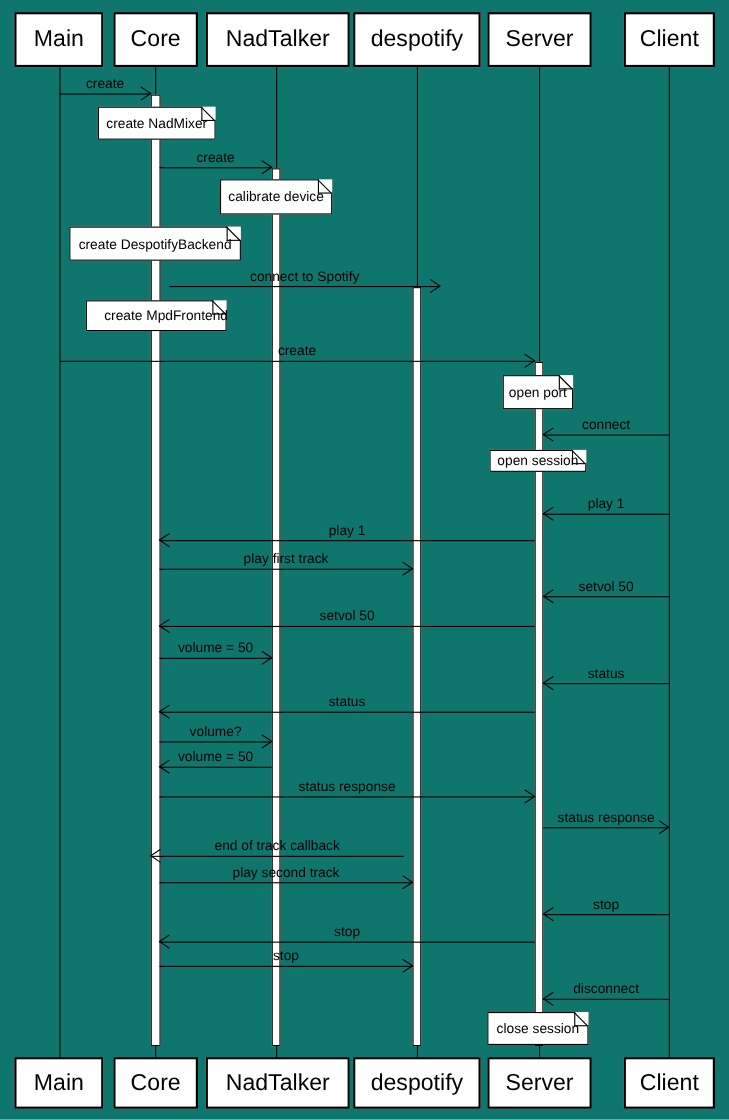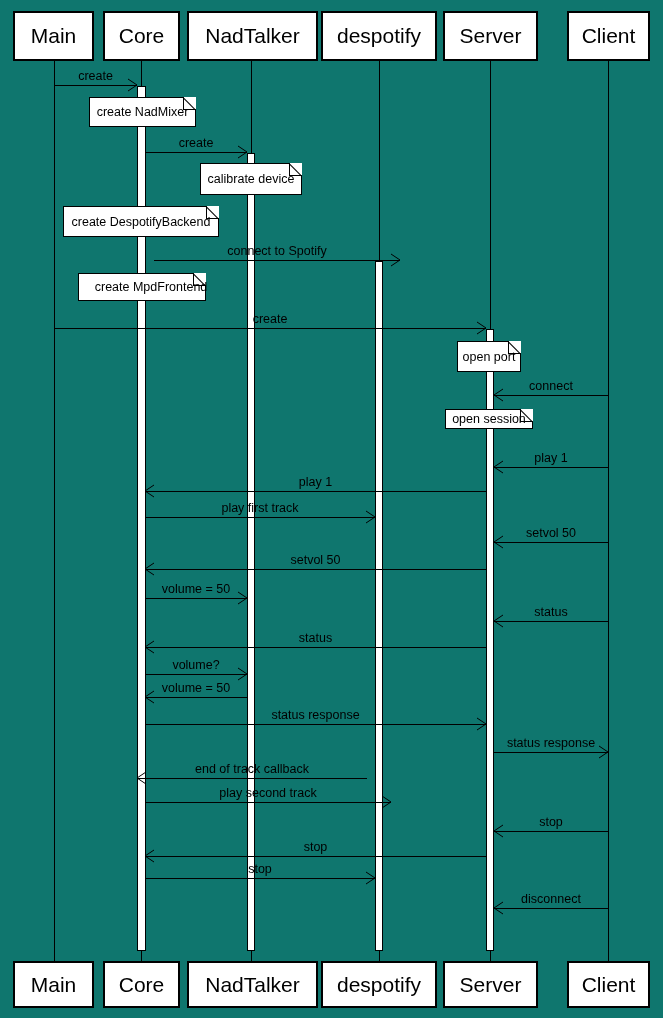--- a/index.html
+++ b/index.html
@@ -186,21 +186,21 @@
     <svg width="11" height="14" viewBox="0 0 11 14">
         <path d="M1 1 L10 7 L1 13" fill="none" stroke="#000"></path>
       </svg>
   </div>
   <div class="msg m-l" style="left:137px;top:763px;width:230px;">
     <span class="lbl">end of track callback</span>
     <svg width="11" height="14" viewBox="0 0 11 14">
         <path d="M10 1 L1 7 L10 13" fill="none" stroke="#000"></path>
       </svg>
   </div>
-  <div class="msg m-r" style="left:145px;top:787px;width:230px;padding-left:16px;">
+  <div class="msg m-r" style="left:145px;top:787px;width:230px;">
     <span class="lbl">play second track</span>
     <svg width="11" height="14" viewBox="0 0 11 14">
         <path d="M1 1 L10 7 L1 13" fill="none" stroke="#000"></path>
       </svg>
   </div>
   <div class="msg m-l" style="left:494px;top:816px;width:114px;">
     <span class="lbl">stop</span>
     <svg width="11" height="14" viewBox="0 0 11 14">
         <path d="M10 1 L1 7 L10 13" fill="none" stroke="#000"></path>
       </svg>
@@ -235,14 +235,17 @@
   </div>
   <div class="note" style="left:78px;top:273px;width:128px;height:28px;padding-left:20px;">
     <span class="lbl">create MpdFrontend</span>
   </div>
   <div class="note" style="left:457px;top:341px;width:64px;height:31px;">
     <span class="lbl">open port</span>
   </div>
   <div class="note" style="left:445px;top:409px;width:88px;height:20px;">
     <span class="lbl">open session</span>
   </div>
+  <div class="note" style="left:443px;top:920px;width:92px;height:30px;">
+    <span class="lbl">close session</span>
+  </div>
 
 </div>
 
 </body></html>

